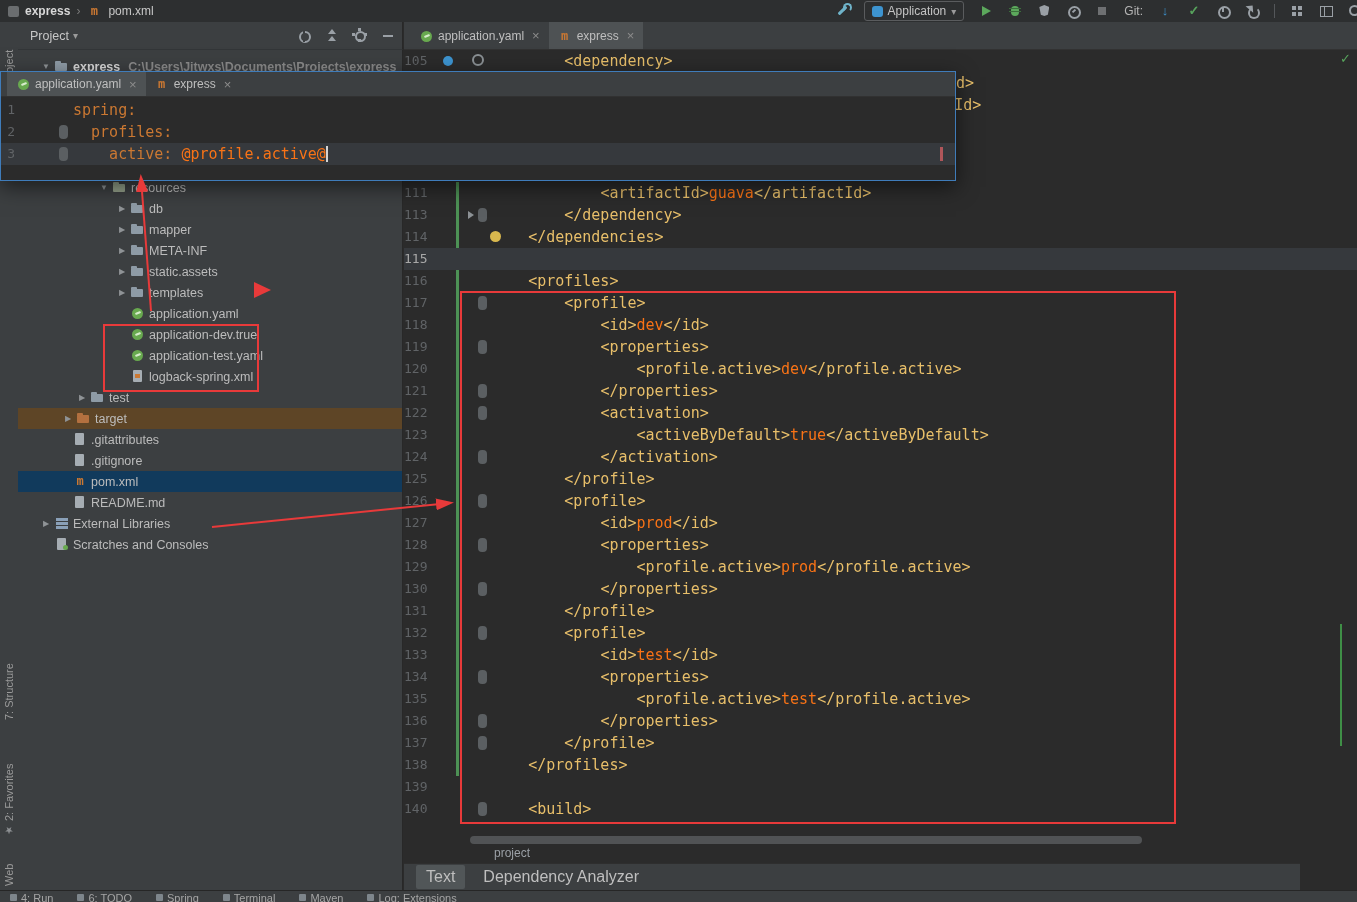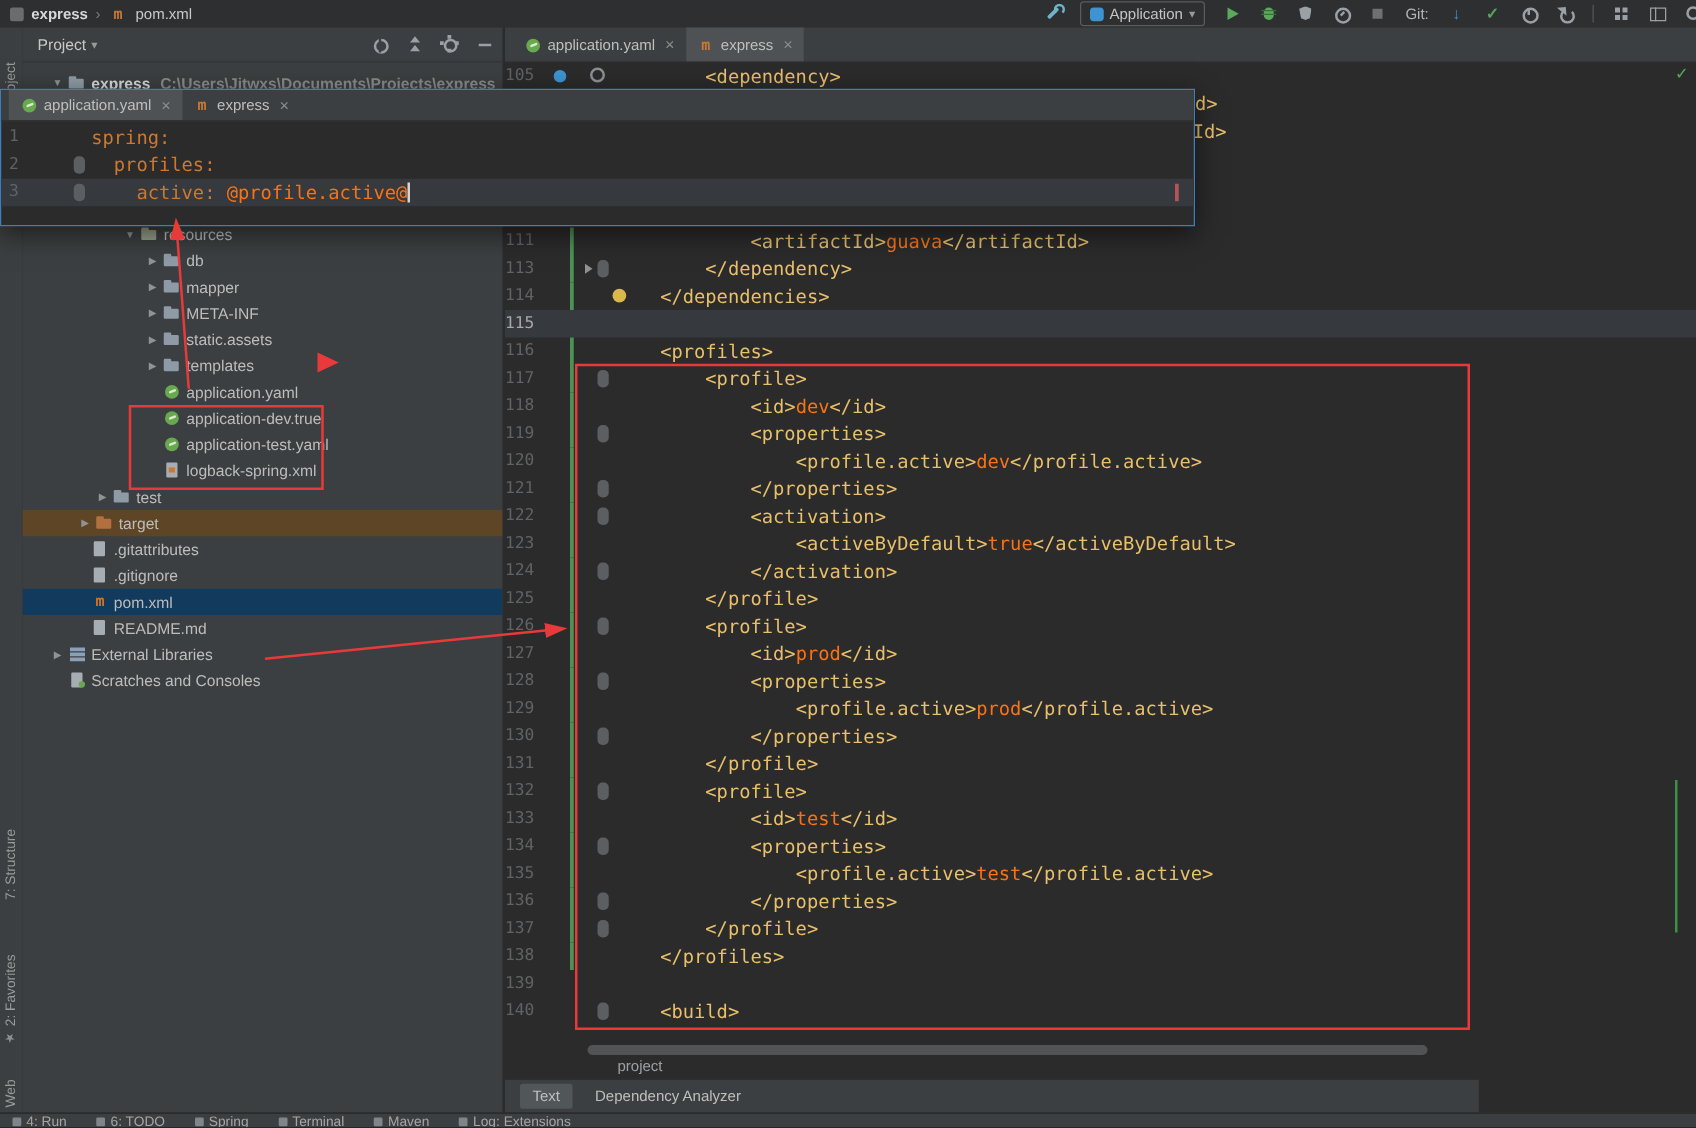--- a/index.html
+++ b/index.html
@@ -134,22 +134,22 @@
   .peek-a .code{padding-left:468px;}
   .peek-b .code{padding-left:456px;}
   .peek-b .ok{margin-right:3px;}
 
   #hscroll{position:absolute;left:470px;top:836px;width:672px;height:8px;background:#585b5d;border-radius:4px;opacity:.85;z-index:6;}
   #vmark{position:absolute;left:1340px;top:624px;width:2px;height:122px;background:#3f8f46;z-index:6;}
   #insp{position:absolute;left:1340px;top:51px;color:#57a35c;font-size:13px;z-index:6;}
 
   #crumbbar{position:absolute;left:404px;top:842px;width:953px;height:21px;background:#2b2b2b;
             color:#9ba0a6;font-size:12px;display:flex;align-items:center;padding-left:90px;box-sizing:border-box;}
-  #bottabs{position:absolute;left:404px;top:863px;width:779px;height:27px;background:#3c3f41;border-top:1px solid #2e2e2e;
-           display:flex;align-items:center;gap:8px;padding-left:12px;font-size:12px;box-sizing:border-box;}
+  #bottabs{position:absolute;left:404px;top:863px;width:896px;height:27px;background:#3c3f41;border-top:1px solid #2e2e2e;
+           display:flex;align-items:center;gap:8px;padding-left:12px;font-size:16px;box-sizing:border-box;}
   .btab{padding:3px 10px;color:#bfbfbf;border-radius:2px;}
   .btab.active{background:#515658;}
 
   
   #statusbar{position:absolute;left:0;top:890px;width:1357px;height:12px;background:#3c3f41;border-top:1px solid #262626;
              overflow:hidden;display:flex;gap:24px;padding:2px 0 0 10px;font-size:11px;color:#a5a5a5;box-sizing:border-box;}
   .stitem{display:flex;align-items:center;gap:4px;white-space:nowrap;}
   .stitem .dotic{width:7px;height:7px;background:#7e868c;border-radius:1px;}
 
   

